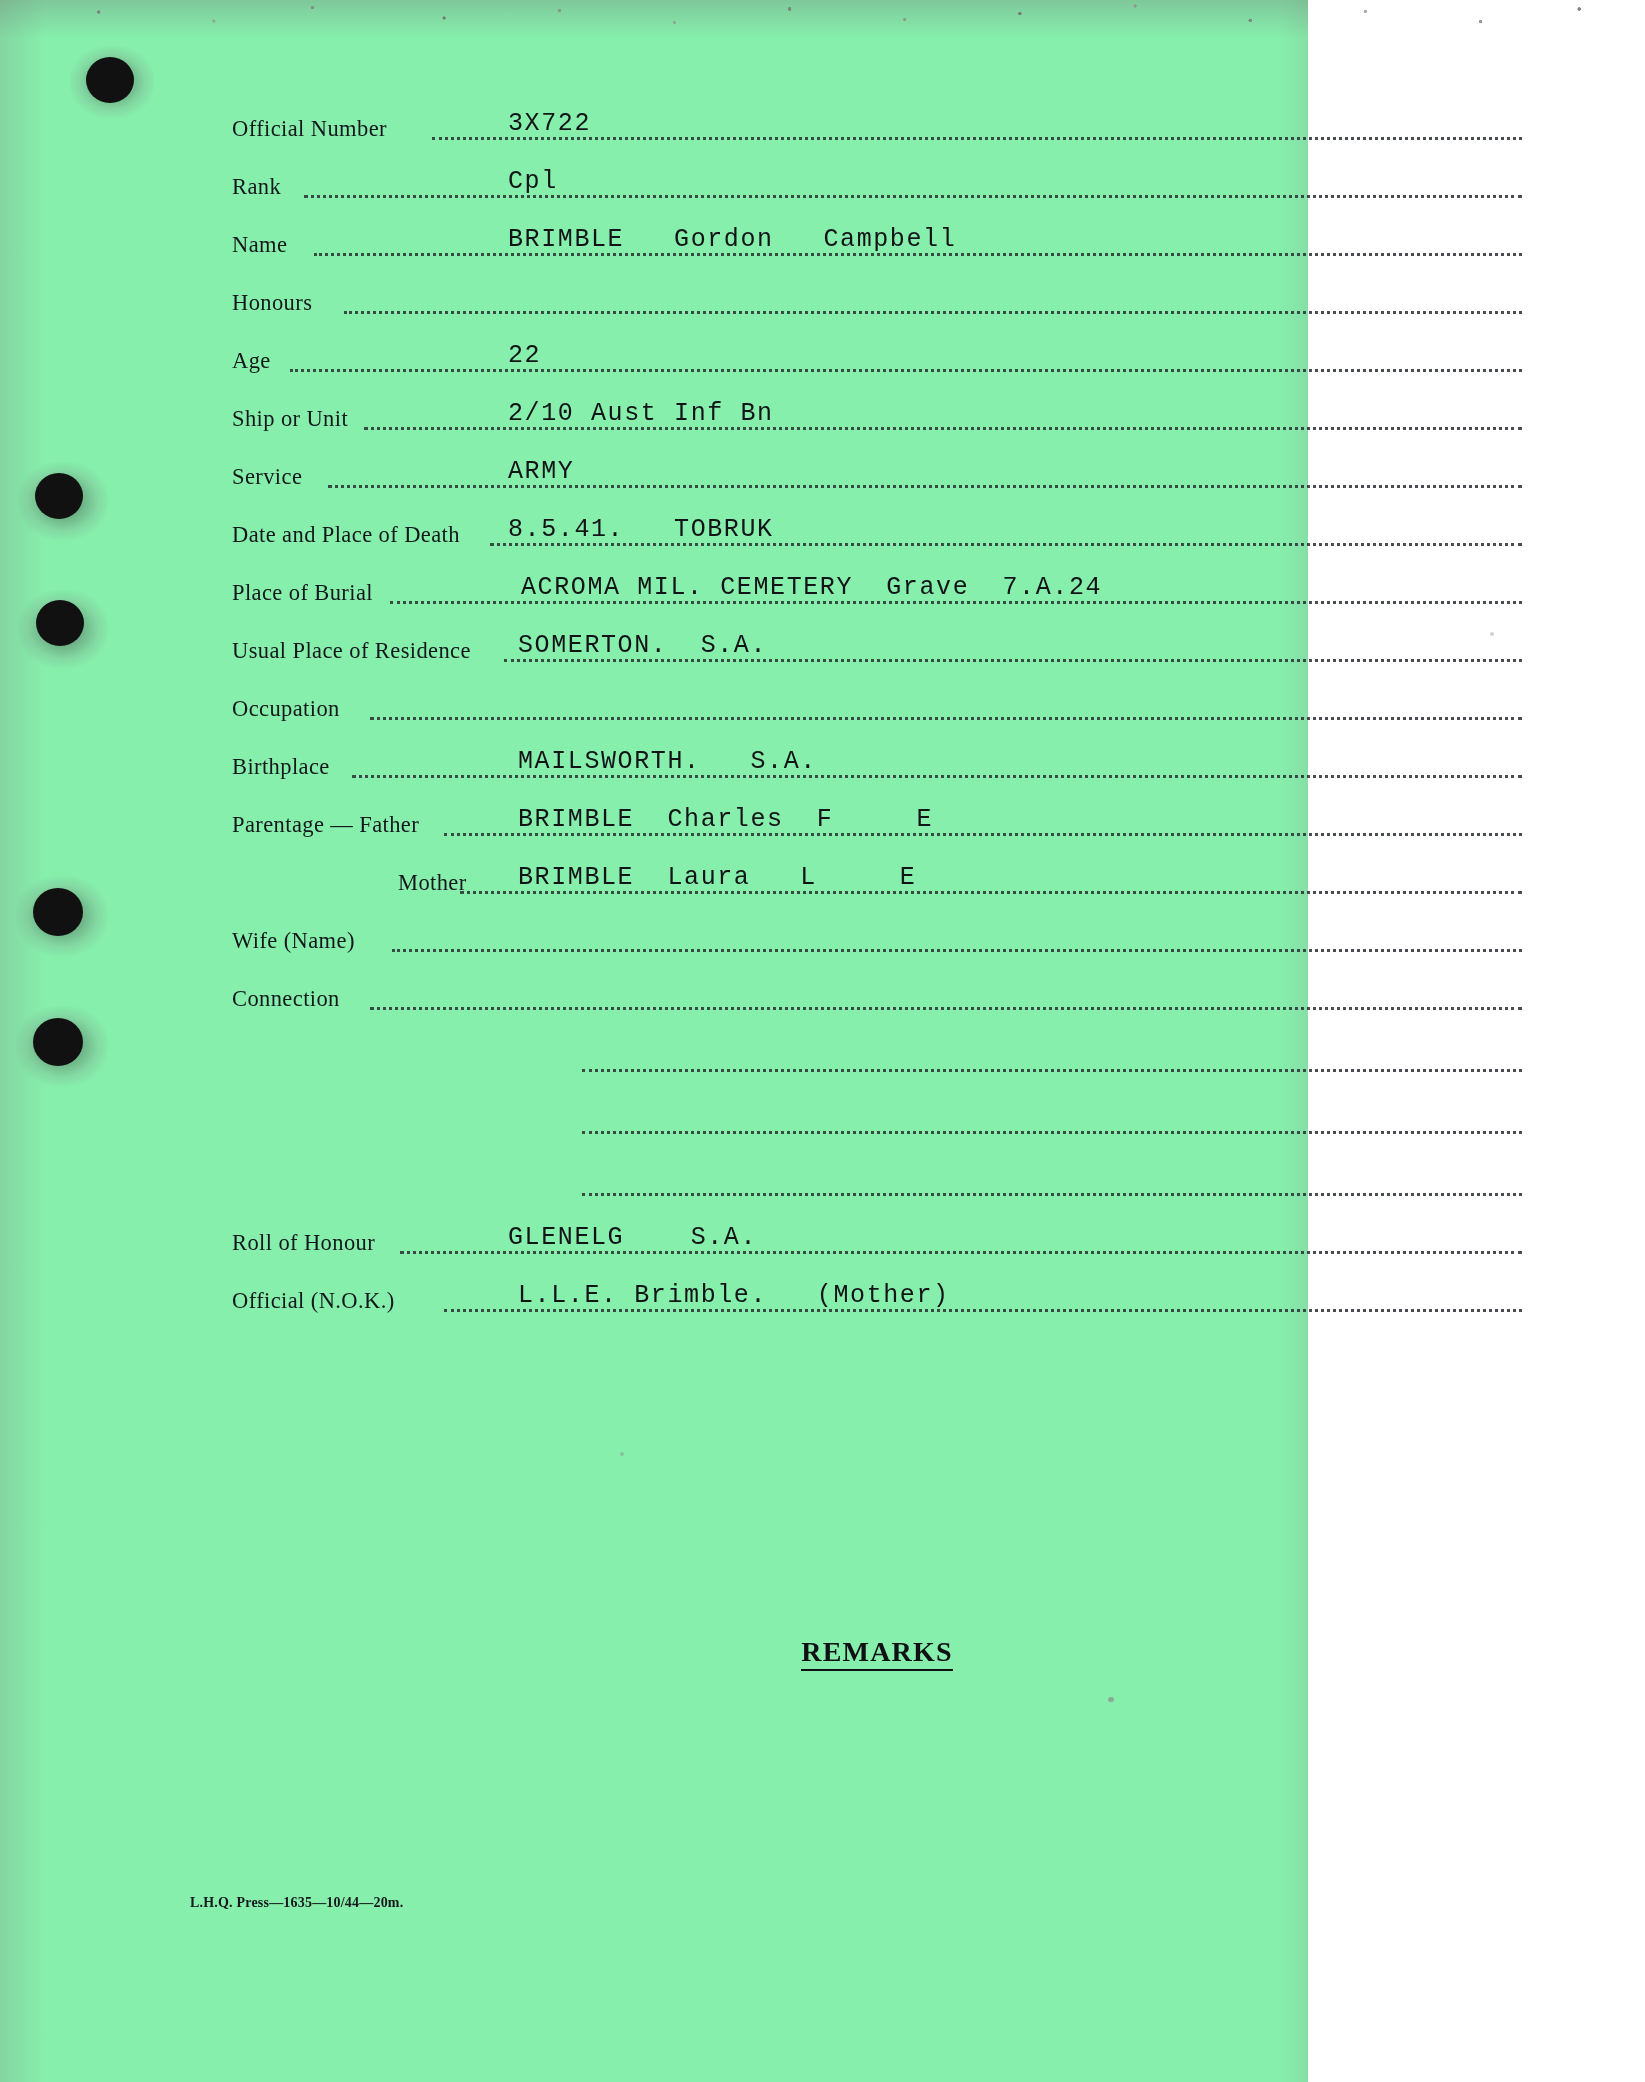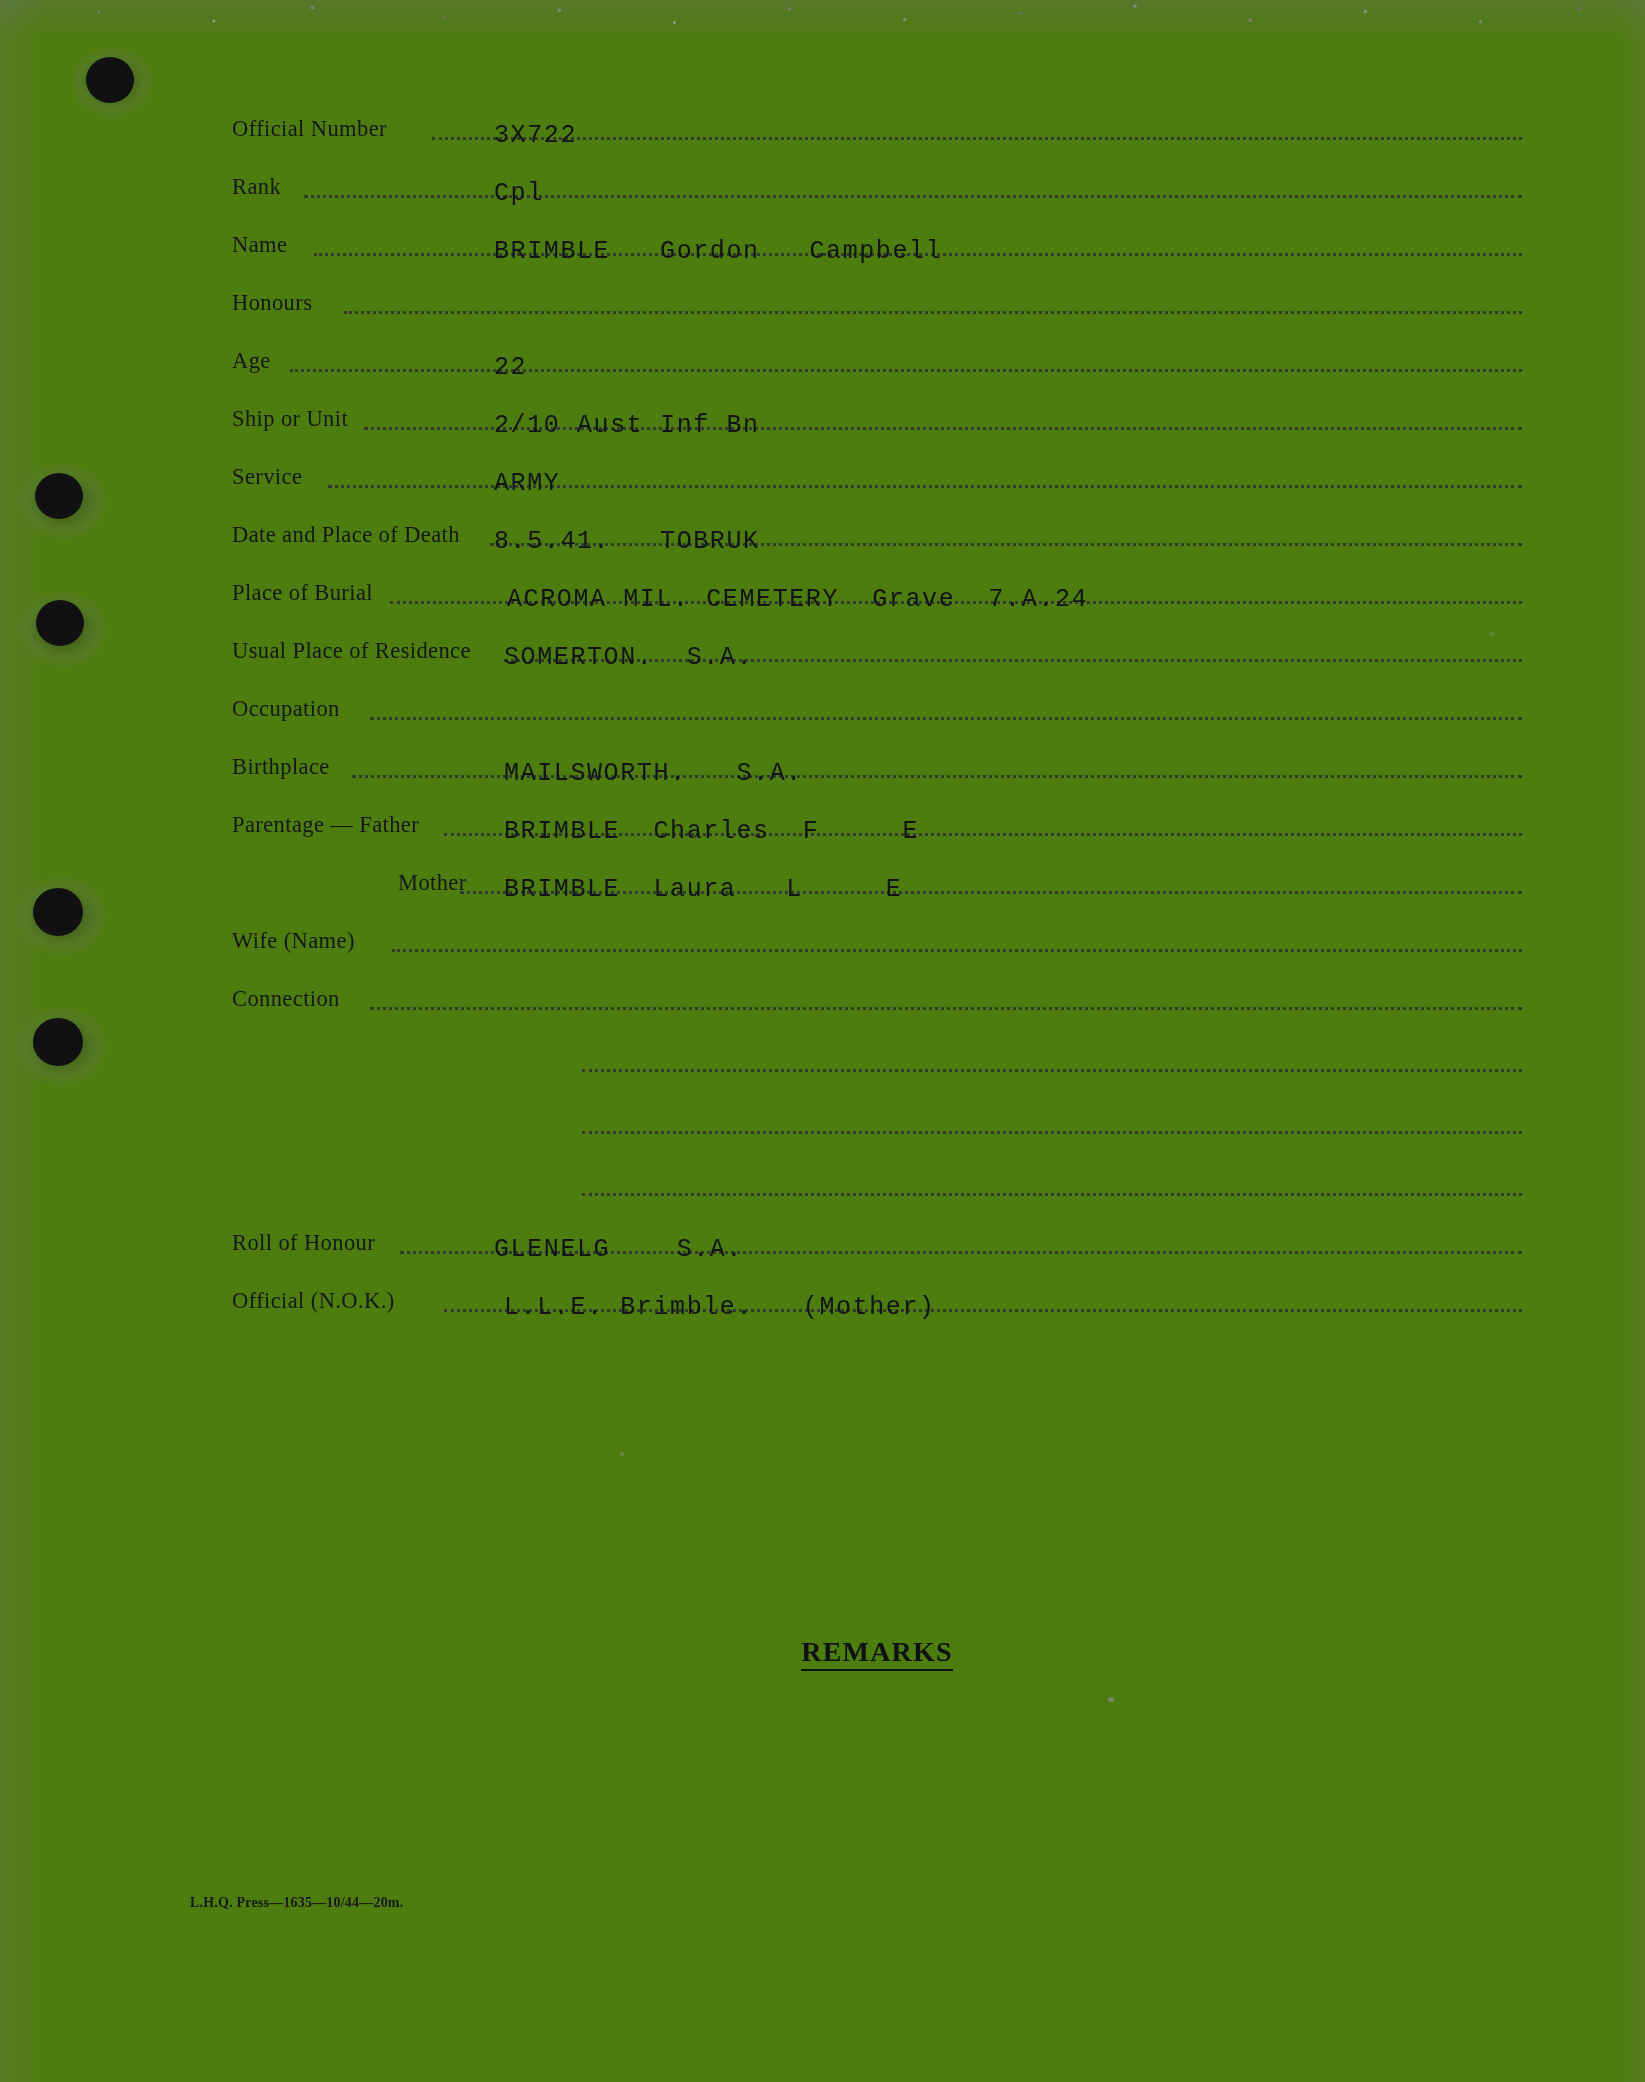--- a/index.html
+++ b/index.html
@@ -12,23 +12,23 @@
     height: 2082px;
     position: relative;
     font-family: "Liberation Serif", serif;
     overflow: hidden;
   }
 
   
   #page {
     position: absolute;
     left: 0; top: 0;
-    width: 1645px;
+    width: 1308px;
     height: 2082px;
-    background: #4d7c0f;
+    background: #86efac;
   }
   
   #scan-noise {
     position: absolute;
     left: 0; top: 0; right: 0; bottom: 0;
     pointer-events: none;
     background:
       linear-gradient(to right, rgba(120,120,120,0.22) 0px, rgba(255,255,255,0) 45px),
       linear-gradient(to bottom, rgba(110,110,110,0.30) 0px, rgba(255,255,255,0) 38px),
       linear-gradient(to left, rgba(130,130,130,0.14) 0px, rgba(255,255,255,0) 30px);
@@ -91,26 +91,27 @@
   .dots {
     position: absolute;
     bottom: 14px;
     right: 0;
     height: 6px;
     border-bottom: 3.2px dotted #2a2e33;
     opacity: .85;
   }
   .value {
     position: absolute;
-    bottom: 4px;
+    bottom: 16px;
     font-family: "Liberation Mono", monospace;
     font-size: 25px;
     letter-spacing: 1.6px;
     color: #121418;
     white-space: pre;
+    margin-left: 14px;
   }
 
   
   .blank-row { height: 62px; }
   .blank-row .dots { left: 350px; right: 0; }
 
   #remarks-heading {
     position: absolute;
     left: 0;
     top: 1540px;

